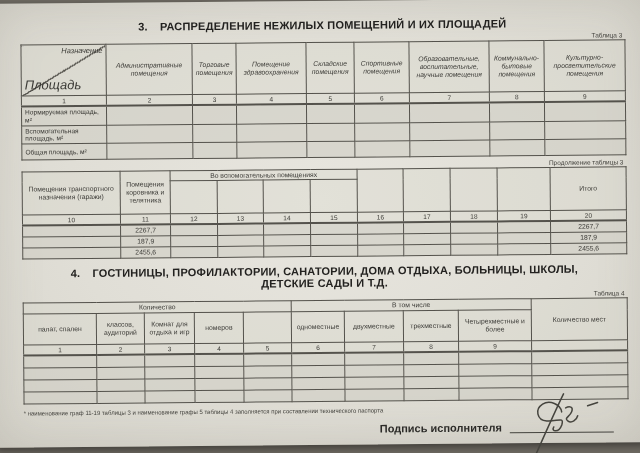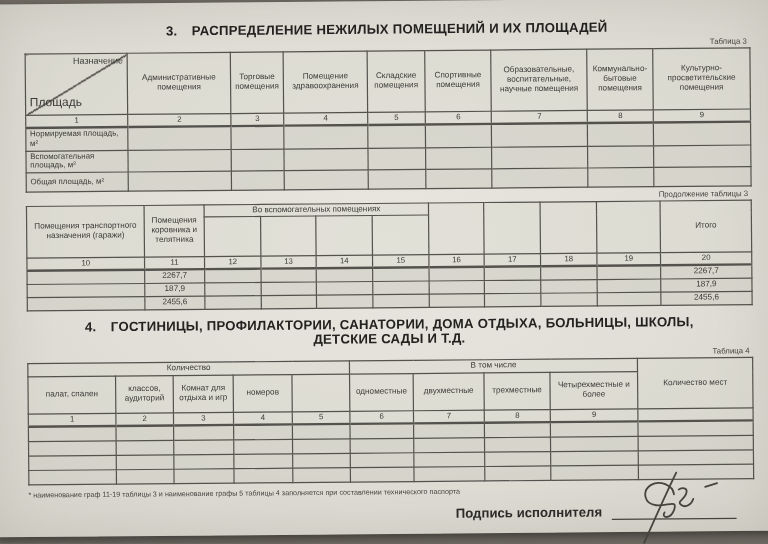--- a/index.html
+++ b/index.html
@@ -25,27 +25,27 @@
     border:1px solid #54524c;
     font-weight:normal;font-size:6.8px;line-height:1.18;
     text-align:center;vertical-align:middle;
     padding:1px 2px;overflow:hidden;color:#3b3a36;
   }
   table{border:1.4px solid #4c4a45;}
   tr.numrow td{height:9px;font-size:6.5px;border-bottom:2px solid #54524c;padding:0 2px;}
   tbody td{background:rgba(206,205,195,0.45);}
 
   
-  .t3 thead tr.hrow th{height:48px;}
+  .t3 thead tr.hrow th{height:48px;font-style:italic;}
   .t3 tbody tr{height:16px;}
   .t3 tbody td:first-child{text-align:left;font-size:6.6px;padding-left:3px;}
   .corner{position:relative;padding:0;
     background:linear-gradient(to bottom right, transparent calc(50% - 0.7px), #54524c calc(50% - 0.7px), #54524c calc(50% + 0.7px), transparent calc(50% + 0.7px));}
   .corner .corner-top{position:absolute;top:2px;right:3px;font-size:7.5px;}
-  .corner .corner-bottom{position:absolute;bottom:3px;left:3px;font-size:10px;}
+  .corner .corner-bottom{position:absolute;bottom:3px;left:3px;font-size:13px;}
 
   
   .t3c thead tr.aux-top th{height:9px;font-size:6.8px;padding:0;}
   .t3c thead tr.aux-sub th{height:30px;}
   .t3c tbody tr{height:11px;}
 
   
   .t4 thead tr.grp th{height:10px;padding:0;}
   .t4 thead tr.sub th{height:28px;}
   .t4 tbody tr{height:12px;}

